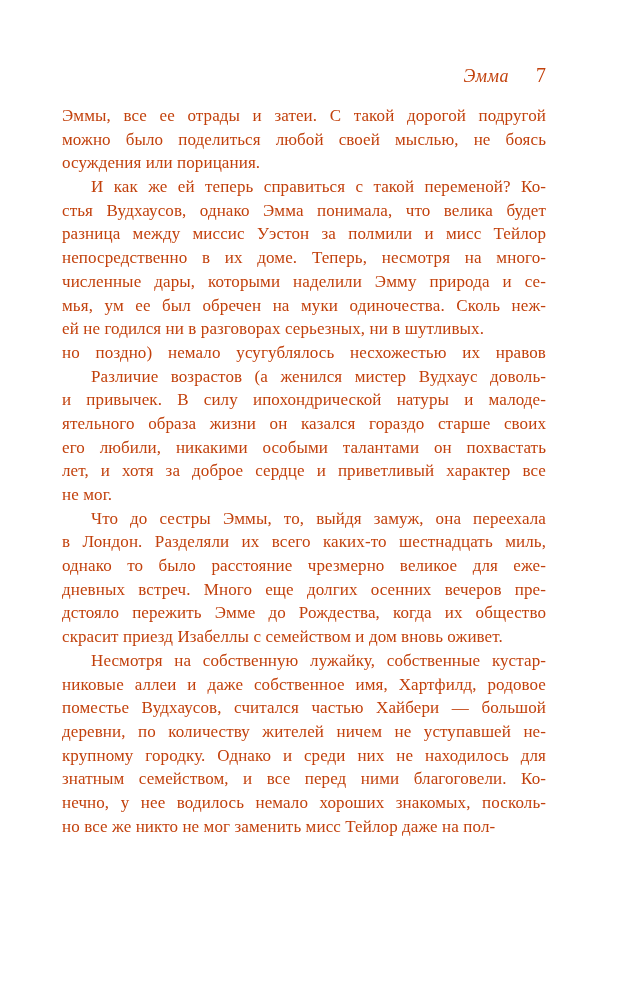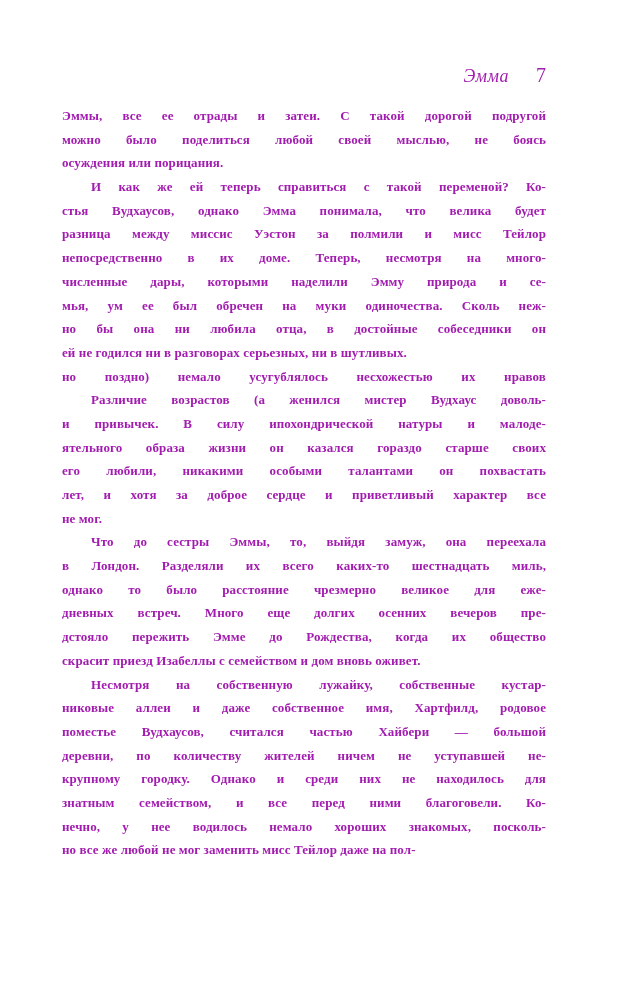--- a/index.html
+++ b/index.html
@@ -7,21 +7,21 @@
     padding: 0;
     background: #ffffff;
   }
   .page {
     position: relative;
     width: 568px;
     height: 1000px;
     background: #ffffff;
     overflow: hidden;
     font-family: "Liberation Serif", "DejaVu Serif", serif;
-    color: #a21caf;
+    color: #c2410c;
   }
   .header {
     position: absolute;
     top: 64px;
     left: 62px;
     width: 484px;
     display: flex;
     justify-content: flex-end;
     align-items: baseline;
     gap: 27px;
@@ -32,24 +32,23 @@
     letter-spacing: 0.5px;
   }
   .page-number {
     font-size: 20px;
   }
   .text-block {
     position: absolute;
     top: 104px;
     left: 62px;
     width: 484px;
-    font-size: 13px;
+    font-size: 17px;
     line-height: 23.7px;
     letter-spacing: 0.1px;
-    font-weight: bold;
   }
   .line {
     text-align: justify;
     text-align-last: justify;
     white-space: normal;
     height: 23.7px;
     overflow: visible;
   }
   .line.para-end {
     text-align-last: left;
@@ -69,21 +68,20 @@
   <div class="text-block" id="text-block">
       <div class="line">Эммы, все ее отрады и затеи. С такой дорогой подругой</div>
       <div class="line">можно было поделиться любой своей мыслью, не боясь</div>
       <div class="line para-end">осуждения или порицания.</div>
       <div class="line indent">И как же ей теперь справиться с такой переменой? Ко-</div>
       <div class="line">стья Вудхаусов, однако Эмма понимала, что велика будет</div>
       <div class="line">разница между миссис Уэстон за полмили и мисс Тейлор</div>
       <div class="line">непосредственно в их доме. Теперь, несмотря на много-</div>
       <div class="line">численные дары, которыми наделили Эмму природа и се-</div>
       <div class="line">мья, ум ее был обречен на муки одиночества. Сколь неж-</div>
-      <div class="line">но бы она ни любила отца, в достойные собеседники он</div>
       <div class="line para-end">ей не годился ни в разговорах серьезных, ни в шутливых.</div>
       <div class="line">но поздно) немало усугублялось несхожестью их нравов</div>
       <div class="line indent">Различие возрастов (а женился мистер Вудхаус доволь-</div>
       <div class="line">и привычек. В силу ипохондрической натуры и малоде-</div>
       <div class="line">ятельного образа жизни он казался гораздо старше своих</div>
       <div class="line">его любили, никакими особыми талантами он похвастать</div>
       <div class="line">лет, и хотя за доброе сердце и приветливый характер все</div>
       <div class="line para-end">не мог.</div>
       <div class="line indent">Что до сестры Эммы, то, выйдя замуж, она переехала</div>
       <div class="line">в Лондон. Разделяли их всего каких-то шестнадцать миль,</div>
@@ -91,15 +89,15 @@
       <div class="line">дневных встреч. Много еще долгих осенних вечеров пре-</div>
       <div class="line">дстояло пережить Эмме до Рождества, когда их общество</div>
       <div class="line para-end">скрасит приезд Изабеллы с семейством и дом вновь оживет.</div>
       <div class="line indent">Несмотря на собственную лужайку, собственные кустар-</div>
       <div class="line">никовые аллеи и даже собственное имя, Хартфилд, родовое</div>
       <div class="line">поместье Вудхаусов, считался частью Хайбери — большой</div>
       <div class="line">деревни, по количеству жителей ничем не уступавшей не-</div>
       <div class="line">крупному городку. Однако и среди них не находилось для</div>
       <div class="line">знатным семейством, и все перед ними благоговели. Ко-</div>
       <div class="line">нечно, у нее водилось немало хороших знакомых, посколь-</div>
-      <div class="line para-end">но все же любой не мог заменить мисс Тейлор даже на пол-</div>
+      <div class="line para-end">но все же никто не мог заменить мисс Тейлор даже на пол-</div>
     </div>
 </div>
 
 </body></html>

